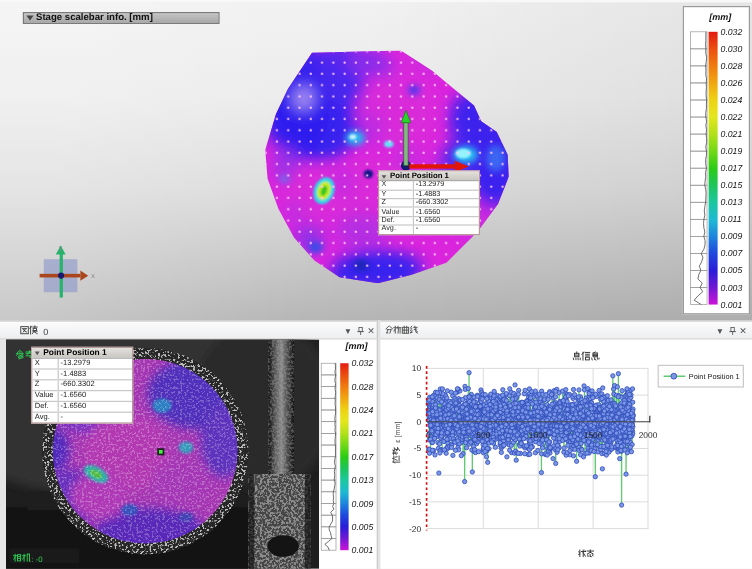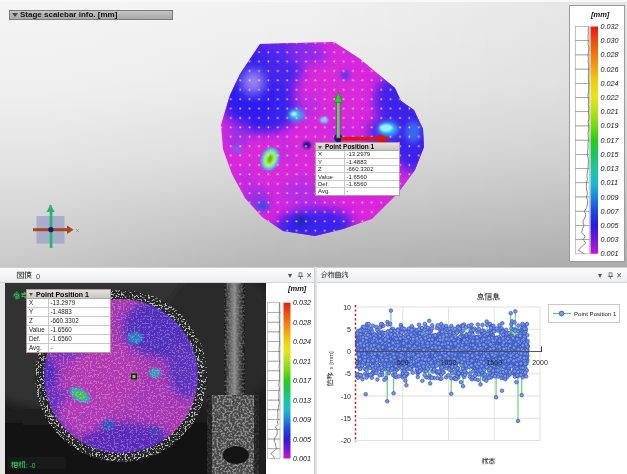--- a/index.html
+++ b/index.html
@@ -1,20 +1,20 @@
 <!DOCTYPE html>
 <html><head><meta charset="utf-8"><style>
 html,body{margin:0;padding:0;width:627px;height:474px;overflow:hidden;
 font-family:"Liberation Sans",sans-serif;background:#e8e8e8;}
 *{box-sizing:border-box;}
 #top{position:absolute;left:0;top:0;width:627px;height:267px;
 background:linear-gradient(100deg,rgba(255,255,255,0.25) 10%,rgba(0,0,0,0) 45%,rgba(0,0,0,0.05) 90%),
 linear-gradient(180deg,#f1f1f1 0%,#ebebeb 30%,#dcdcdc 58%,#c4c4c4 85%,#b6b6b6 100%);
 border-top:2px solid #f8f8f8;}
-#hdrbar{position:absolute;left:9px;top:8px;width:164px;height:10px;
+#hdrbar{position:absolute;left:19px;top:8px;width:164px;height:10px;
 background:linear-gradient(#c4c4c4,#a8a8a8);border:1px solid #7a7a7a;
 font-size:8px;font-weight:bold;color:#111;line-height:8px;padding-left:10px;white-space:nowrap;}
 #hdrbar .arr{position:absolute;left:2px;top:2px;width:0;height:0;
 border-left:3px solid transparent;border-right:3px solid transparent;border-top:4px solid #444;}
 .tip{position:absolute;background:#fff;border:1px solid #b89898;font-size:6px;color:#222;}
 .tip .t{background:linear-gradient(#e3e1dd,#cac7c1);border-bottom:1px solid #aaa;
 font-weight:bold;color:#000;padding-left:9px;position:relative;white-space:nowrap;}
 .tip .t .arr{position:absolute;left:2px;top:40%;width:0;height:0;
 border-left:2.5px solid transparent;border-right:2.5px solid transparent;border-top:3.5px solid #555;}
 .tip table{border-collapse:collapse;width:100%;}

